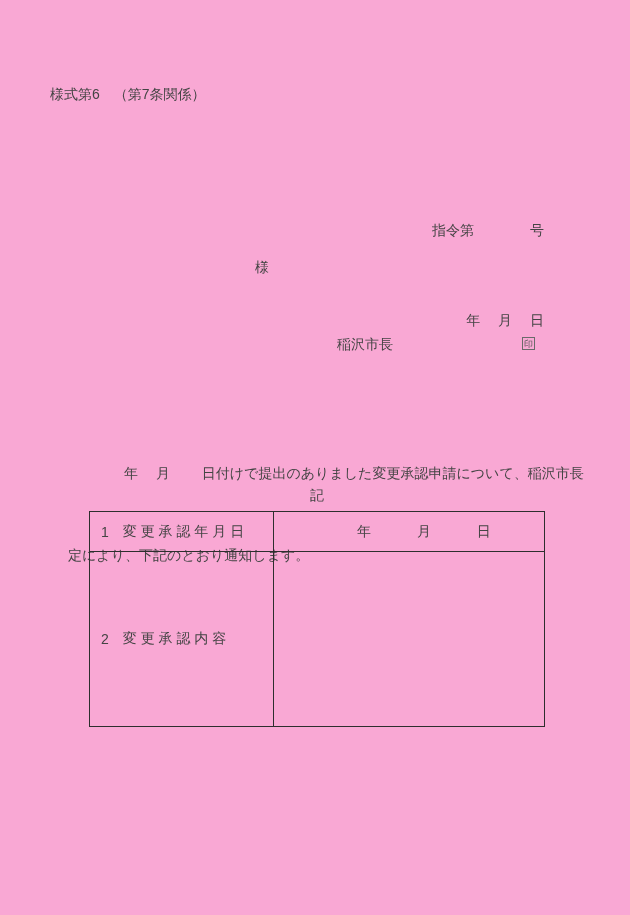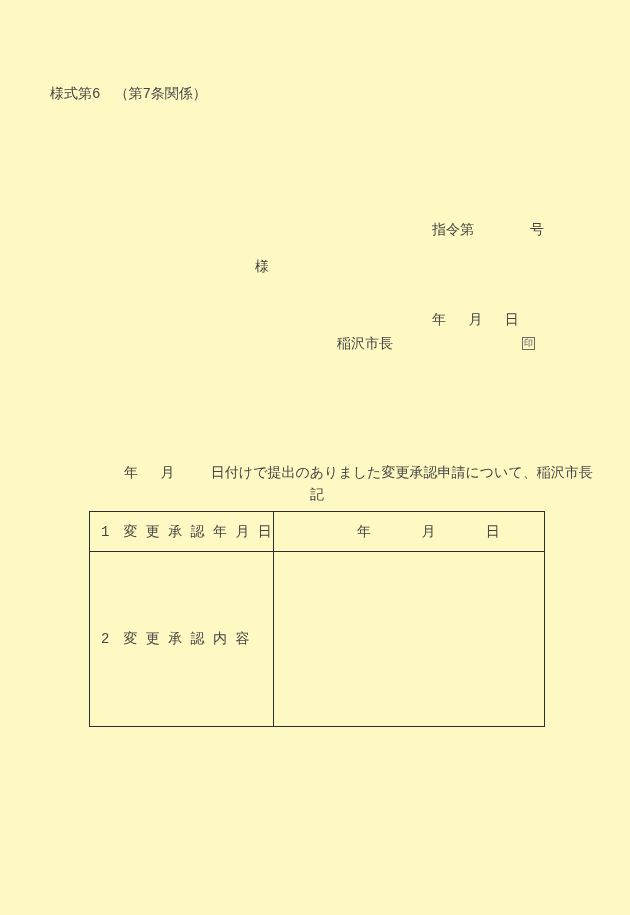--- a/index.html
+++ b/index.html
@@ -5,32 +5,32 @@
   html, body {
     margin: 0;
     padding: 0;
     background: #e9e9e9;
   }
   .page {
     position: relative;
     width: 630px;
     height: 915px;
     margin: 0 auto;
-    background: #fef9c3;
-    font-family: Liberation Mono, monospace;
+    background: #f9a8d4;
+    font-family: Liberation Sans, sans-serif;
     color: #444;
     font-size: 14px;
     overflow: hidden;
   }
   .abs { position: absolute; white-space: pre; }
 
   .form-number   { left: 50px;  top: 86px;  line-height: 16px; }
   .doc-title     { left: 200px; top: 110px; line-height: 16px; }
 
-  .directive     { right: 86px; top: 155px; text-align: left; line-height: 30px; }
+  .directive     { right: 86px; top: 155px; text-align: right; line-height: 30px; }
 
   .recipient     { left: 255px; top: 260px; line-height: 15px; }
 
   .issuer-name   { left: 337px; top: 337px; line-height: 15px; }
   .seal {
     position: absolute;
     left: 522px; top: 337px;
     width: 13px; height: 13px;
     border: 1px solid #6a6a6a;
     font-size: 9px;
@@ -82,20 +82,21 @@
   </div>
 
   <div class="abs recipient">様</div>
 
   <div class="abs issuer-name">稲沢市長</div>
 
   <div class="seal">印</div>
 
   <div class="abs body-par">
     <div>　　　　年　 月　　 日付けで提出のありました変更承認申請について、稲沢市長</div>
+    <div>定により、下記のとおり通知します。</div>
   </div>
 
   <div class="abs record-label">記</div>
 
   <div class="form-table">
 
     <div class="cell c-left r-top">
       <span class="row-no">1</span>
       <span>変 更 承 認 年 月 日</span>
     </div>

